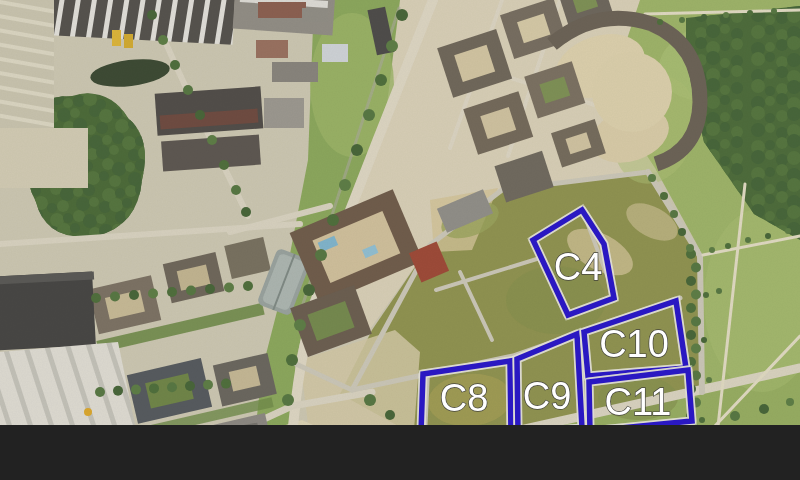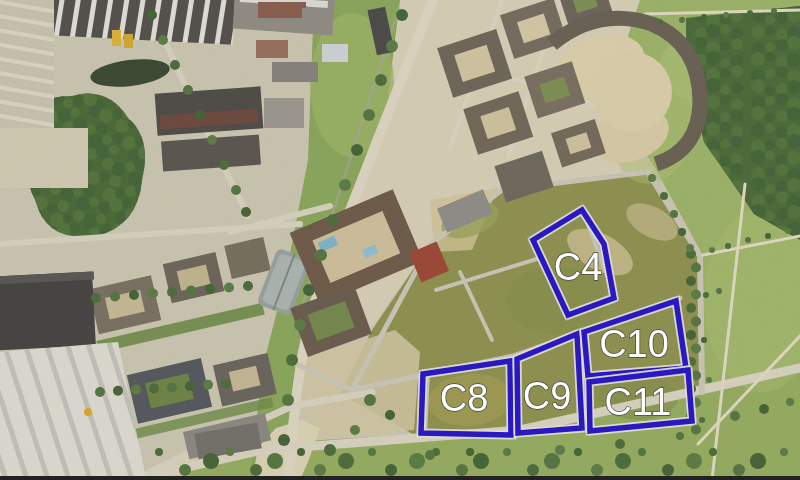--- a/index.html
+++ b/index.html
@@ -1,16 +1,16 @@
 <!DOCTYPE html>
 <html><head>
 <meta charset="utf-8">
 <style>
   html,body{margin:0;padding:0;background:#222;}
-  .stage{position:relative;width:800px;height:476px;overflow:hidden;font-family:"Liberation Sans",sans-serif;}
+  .stage{position:relative;width:800px;height:425px;overflow:hidden;font-family:"Liberation Sans",sans-serif;}
   .stage svg{display:block;}
   .parcel-road{fill:none;stroke:#c8c4b5;stroke-width:9;stroke-linejoin:round;opacity:.9;}
   .parcel-halo{fill:none;stroke:#ffffff;stroke-width:9;stroke-linejoin:miter;opacity:.40;}
   .parcel-outline{fill:none;stroke-width:5.5;stroke-linejoin:miter;}
   .parcel-label{font-family:"Liberation Sans",sans-serif;font-size:38px;paint-order:stroke;stroke:#44443c;stroke-width:1.4px;text-anchor:middle;}
 </style>
 </head>
 <body>
 
 <div class="stage">

